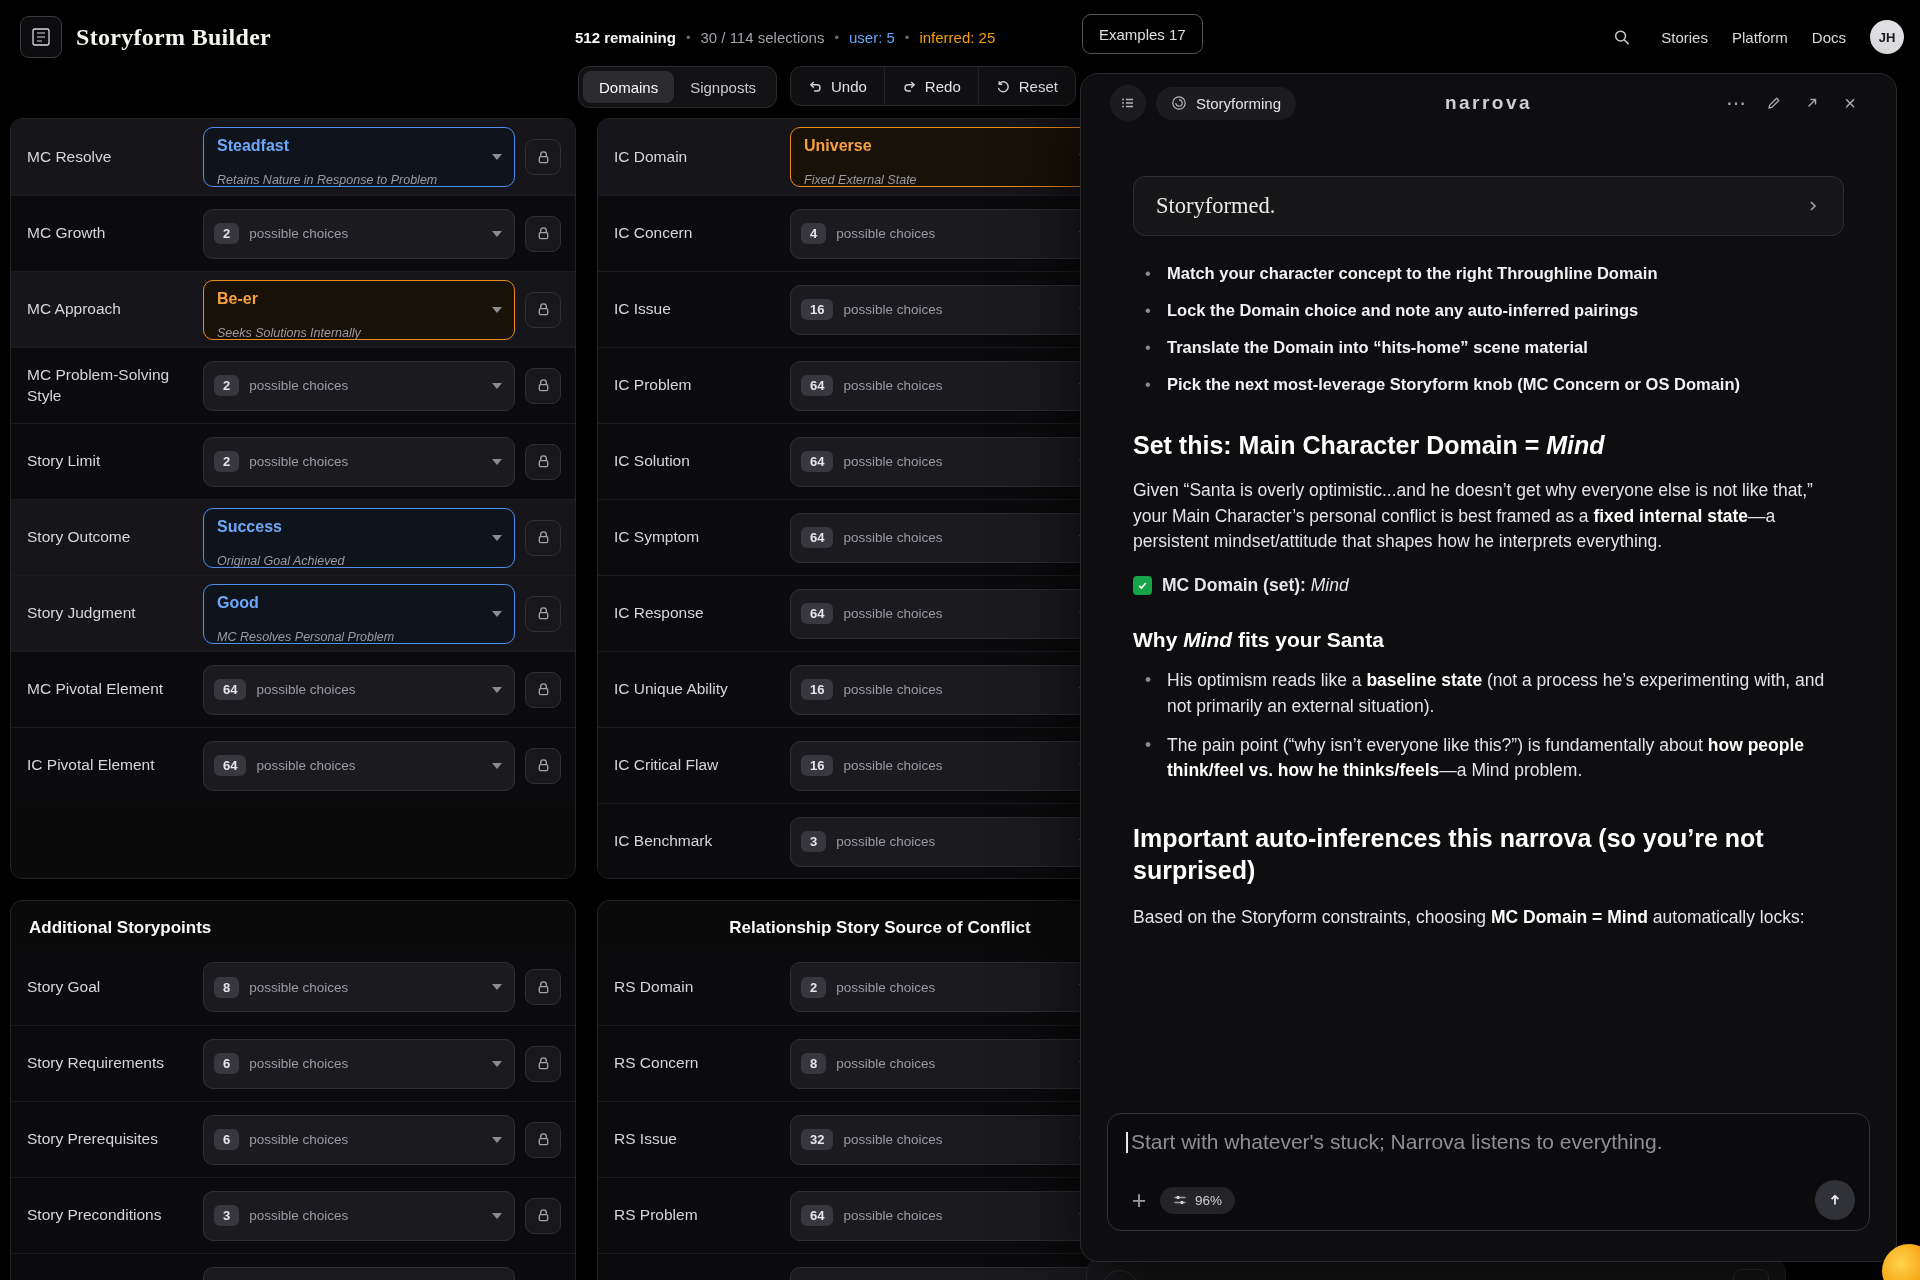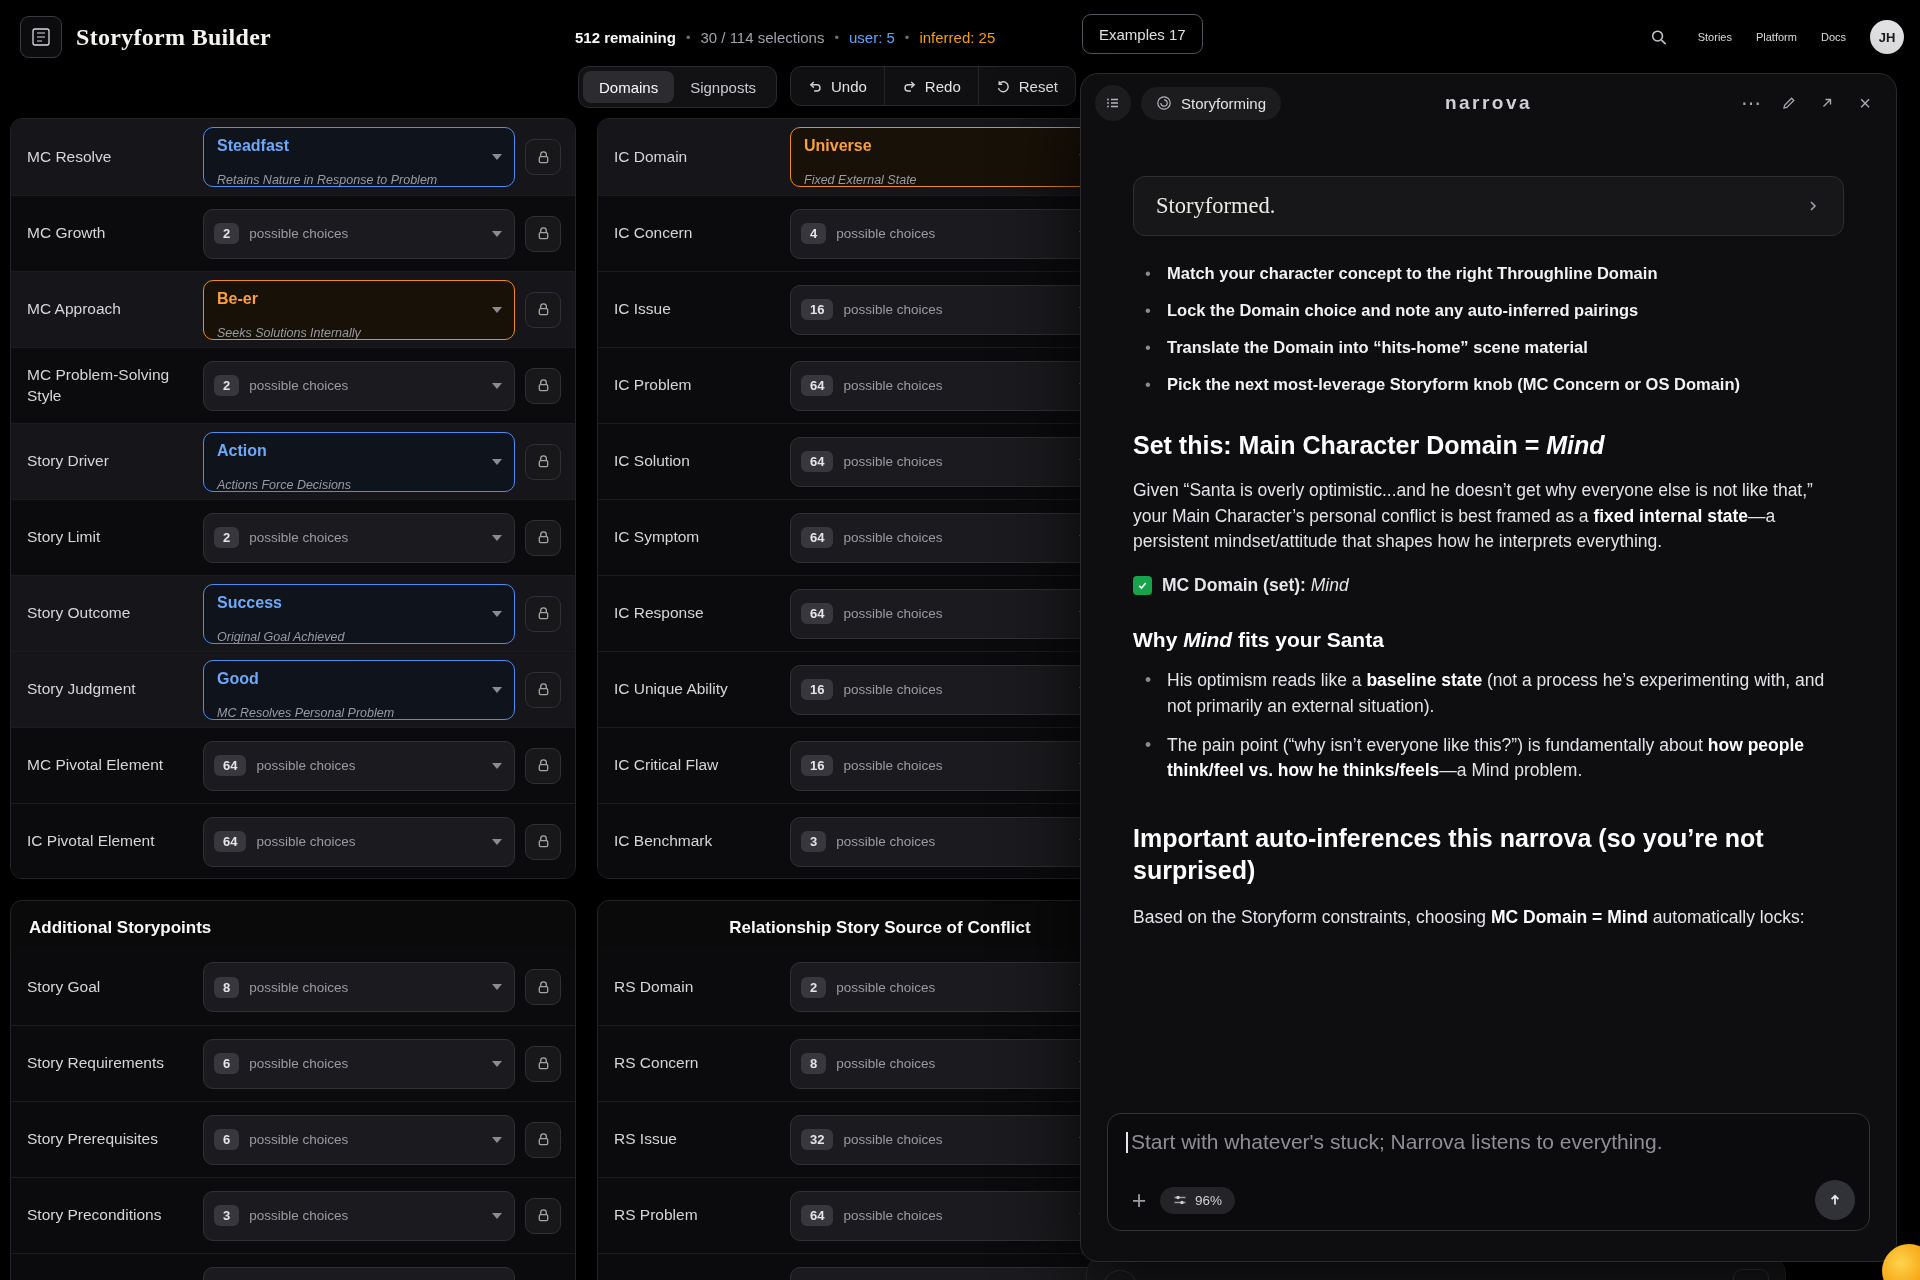--- a/index.html
+++ b/index.html
@@ -10,21 +10,21 @@
   .logo-box{width:40px;height:40px;border:1.5px solid #3a3a40;border-radius:9px;display:flex;align-items:center;justify-content:center;background:#0c0c0e;}
   .app-title{font-family:"Liberation Serif",serif;font-size:24px;font-weight:700;color:#f5f3ee;margin-left:14px;letter-spacing:.3px;}
   .stats{position:absolute;left:575px;top:50%;transform:translateY(-50%);display:flex;align-items:center;gap:10px;font-size:15px;white-space:nowrap;}
   .stat-strong{font-weight:700;color:#fafafa;}
   .dot{color:#6b6b73;font-size:13px;}
   .stat-muted{color:#a1a1aa;}
   .stat-user{color:#60a5fa;}
   .stat-inferred{color:#f59e0b;}
   .examples-btn{position:absolute;left:1082px;top:14px;height:40px;padding:0 16px;background:transparent;border:1px solid #56565e;border-radius:9px;color:#e8e8ec;font-size:15px;cursor:pointer;}
   .hdr-right{position:absolute;right:16px;top:50%;transform:translateY(-50%);display:flex;align-items:center;gap:24px;}
-  .nav-link{font-size:11px;color:#e2e2e6;cursor:pointer;}
+  .nav-link{font-size:15px;color:#e2e2e6;cursor:pointer;}
   .search-btn{background:none;border:none;color:#cfcfd6;width:30px;height:30px;display:flex;align-items:center;justify-content:center;cursor:pointer;}
   .avatar{width:34px;height:34px;border-radius:50%;background:#e4e4e7;color:#1b1b1f;font-size:13px;font-weight:700;display:flex;align-items:center;justify-content:center;cursor:pointer;}
   
   .tabs-group{position:absolute;left:578px;top:66px;display:flex;padding:4px;background:#121214;border:1px solid #29292e;border-radius:11px;z-index:2;}
   .tab{height:32px;padding:0 16px;display:flex;align-items:center;border-radius:8px;font-size:15px;color:#c9c9d0;background:transparent;border:none;cursor:pointer;}
   .tab.active{background:#2b2b30;color:#fafafa;}
   .hist-group{position:absolute;left:790px;top:66px;display:flex;align-items:center;background:#101012;border:1px solid #29292e;border-radius:11px;height:40px;box-sizing:border-box;z-index:2;}
   .hist-btn{display:flex;align-items:center;gap:8px;background:none;border:none;color:#e2e2e6;font-size:15px;padding:0 17px;height:100%;cursor:pointer;}
   .hist-btn + .hist-btn{border-left:1px solid #232327;}
   
@@ -48,21 +48,21 @@
   .sel-value{font-size:16px;font-weight:700;}
   .blue .sel-value{color:#6ea8f9;}
   .orange .sel-value{color:#f9a03f;}
   .sel-sub{font-size:12.5px;font-style:italic;color:#9a9aa3;margin-top:18px;white-space:nowrap;}
   .chev{position:absolute;right:12px;top:50%;width:0;height:0;border-left:5px solid transparent;border-right:5px solid transparent;border-top:6px solid #8b8b92;transform:translateY(-50%);}
   .lock-btn{margin-left:auto;width:36px;height:36px;border-radius:9px;border:1px solid #303036;background:#18181b;color:#a3a3ab;display:flex;align-items:center;justify-content:center;cursor:pointer;flex:0 0 36px;}
   .card-title{height:48px;box-sizing:border-box;padding:17px 0 0 18px;font-size:17px;font-weight:700;color:#fafafa;}
   #rel .card-title{padding-left:0;text-align:center;}
   
   #panel{position:absolute;left:1080px;top:73px;width:817px;height:1189px;background:#0e0e10;border:1px solid #2a2a2e;border-radius:18px;box-shadow:0 24px 80px rgba(0,0,0,.78);display:flex;flex-direction:column;z-index:10;overflow:hidden;box-sizing:border-box;}
-  .p-header{flex:0 0 58px;display:flex;align-items:center;padding:0 14px;position:relative;}
+  .p-header{flex:0 0 58px;display:flex;align-items:center;padding:0 29px;position:relative;}
   .icon-btn{width:36px;height:36px;border-radius:50%;background:#1c1c1f;color:#b4b4bc;display:flex;align-items:center;justify-content:center;border:none;cursor:pointer;}
   .badge-pill{display:flex;align-items:center;gap:9px;background:#1c1c1f;border-radius:999px;padding:8px 15px;margin-left:10px;color:#e2e2e6;font-size:15px;cursor:pointer;}
   .wordmark{position:absolute;left:50%;top:50%;transform:translate(-50%,-50%);font-size:19px;letter-spacing:2.5px;color:#cfcfd6;font-weight:600;}
   .p-actions{margin-left:auto;display:flex;gap:4px;align-items:center;}
   .ghost-btn{width:34px;height:34px;border-radius:8px;background:transparent;color:#a7a7b0;border:none;display:flex;align-items:center;justify-content:center;font-size:20px;cursor:pointer;}
   .p-body{flex:1 1 auto;padding:8px 52px 0;overflow:hidden;color:#e6e6ea;}
   .clipped-line{height:14px;overflow:hidden;}
   .sf-card{margin-top:22px;background:#17171a;border:1px solid #2e2e33;border-radius:12px;padding:16px 22px;display:flex;align-items:center;justify-content:space-between;cursor:pointer;}
   .sf-title{font-family:"Liberation Serif",serif;font-size:22.5px;color:#edeae3;}
   .checklist{margin:26px 0 0 0;padding:0;list-style:none;}
@@ -220,34 +220,20 @@
       <span class="chev"></span>
     </div>
     <button class="lock-btn">
         <svg width="15" height="15" viewBox="0 0 16 16">
           <path d="M5 7V5a3 3 0 0 1 6 0v2" fill="none" stroke="currentColor" stroke-width="1.4"></path>
           <rect x="3.5" y="7" width="9" height="6.5" rx="1.5" fill="none" stroke="currentColor" stroke-width="1.4"></rect>
         </svg>
       </button>
   </div>
 
-  <div class="row sel">
-    <div class="row-label">Story Driver</div>
-    <div class="control selected blue">
-      <div class="sel-value">Action</div>
-      <div class="sel-sub">Actions Force Decisions</div>
-      <span class="chev"></span>
-    </div>
-    <button class="lock-btn">
-        <svg width="15" height="15" viewBox="0 0 16 16">
-          <path d="M5 7V5a3 3 0 0 1 6 0v2" fill="none" stroke="currentColor" stroke-width="1.4"></path>
-          <rect x="3.5" y="7" width="9" height="6.5" rx="1.5" fill="none" stroke="currentColor" stroke-width="1.4"></rect>
-        </svg>
-      </button>
-  </div>
 
   <div class="row plain">
     <div class="row-label">Story Limit</div>
     <div class="control choices">
       <span class="count-badge">2</span>
       <span class="choices-text">possible choices</span>
       <span class="chev"></span>
     </div>
     <button class="lock-btn">
         <svg width="15" height="15" viewBox="0 0 16 16">

